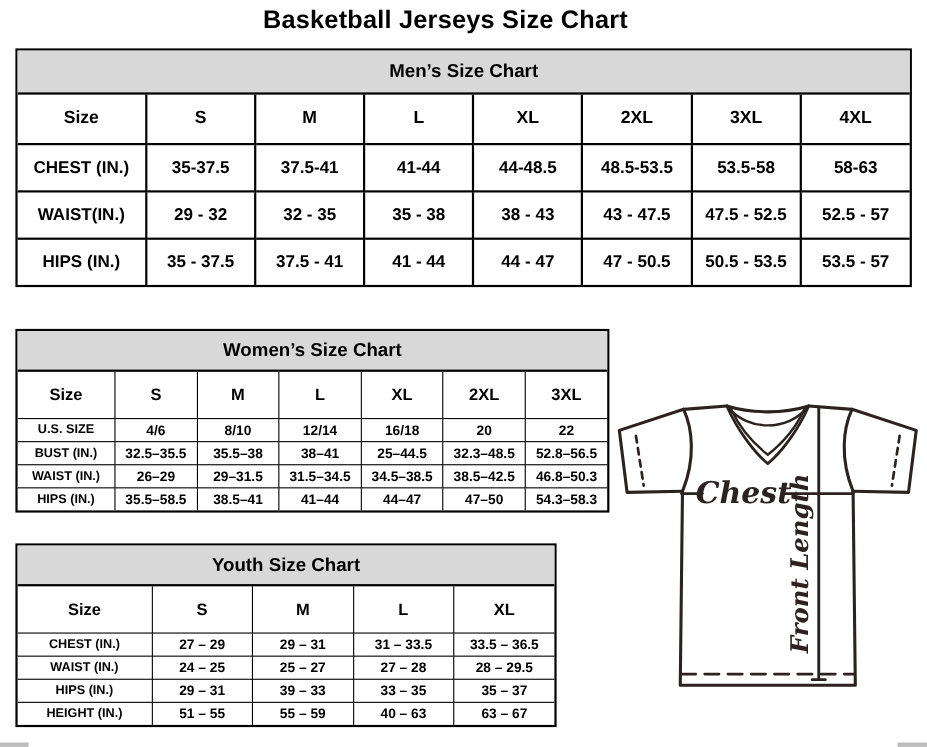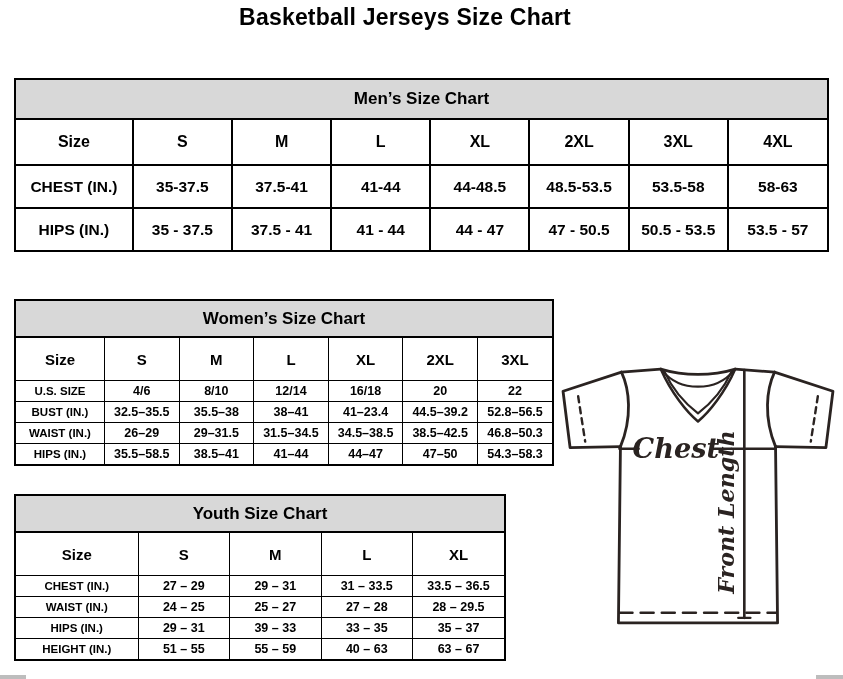--- a/index.html
+++ b/index.html
@@ -32,21 +32,21 @@
   td{
     border:2px solid var(--border);text-align:center;vertical-align:middle;
     font-weight:bold;padding:0;overflow:hidden;white-space:nowrap;
   }
   table tr:first-child td{border-top:none;}
   table td:first-child{border-left:none;border-radius:19px;}
   table td:last-child{border-right:none;}
   table tr:last-child td{border-bottom:none;}
 
   
-  #men-wrap{left:14px;top:78px;width:811px;}
+  #men-wrap{left:14px;top:44px;width:811px;}
   #men-wrap .table-title{height:38px;}
   #men-wrap .head-row td{height:44px;font-size:16px;}
   #men-wrap tr td{height:41px;font-size:15.5px;}
 
   
   #women-wrap{left:14px;top:299px;width:536px;}
   #women-wrap .table-title{height:35px;}
   #women-wrap .head-row td{height:42px;font-size:15px;}
   #women-wrap tr td{height:20px;font-size:12.5px;border-width:1.5px;}
   #women-wrap td.row-label{font-size:11.5px;margin-top:32px;}
@@ -97,20 +97,30 @@
           <td class="row-label">CHEST (IN.)</td>
           <td>35-37.5</td>
           <td>37.5-41</td>
           <td>41-44</td>
           <td>44-48.5</td>
           <td>48.5-53.5</td>
           <td>53.5-58</td>
           <td>58-63</td>
         </tr>
         <tr>
+          <td class="row-label">WAIST(IN.)</td>
+          <td>29 - 32</td>
+          <td>32 - 35</td>
+          <td>35 - 38</td>
+          <td>38 - 43</td>
+          <td>43 - 47.5</td>
+          <td>47.5 - 52.5</td>
+          <td>52.5 - 57</td>
+        </tr>
+        <tr>
           <td class="row-label">HIPS (IN.)</td>
           <td>35 - 37.5</td>
           <td>37.5 - 41</td>
           <td>41 - 44</td>
           <td>44 - 47</td>
           <td>47 - 50.5</td>
           <td>50.5 - 53.5</td>
           <td>53.5 - 57</td>
         </tr>
       </tbody>
@@ -146,22 +156,22 @@
           <td>12/14</td>
           <td>16/18</td>
           <td>20</td>
           <td>22</td>
         </tr>
         <tr>
           <td class="row-label">BUST (IN.)</td>
           <td>32.5–35.5</td>
           <td>35.5–38</td>
           <td>38–41</td>
-          <td>41–23.4</td>
-          <td>44.5–39.2</td>
+          <td>25–44.5</td>
+          <td>32.3–48.5</td>
           <td>52.8–56.5</td>
         </tr>
         <tr>
           <td class="row-label">WAIST (IN.)</td>
           <td>26–29</td>
           <td>29–31.5</td>
           <td>31.5–34.5</td>
           <td>34.5–38.5</td>
           <td>38.5–42.5</td>
           <td>46.8–50.3</td>

